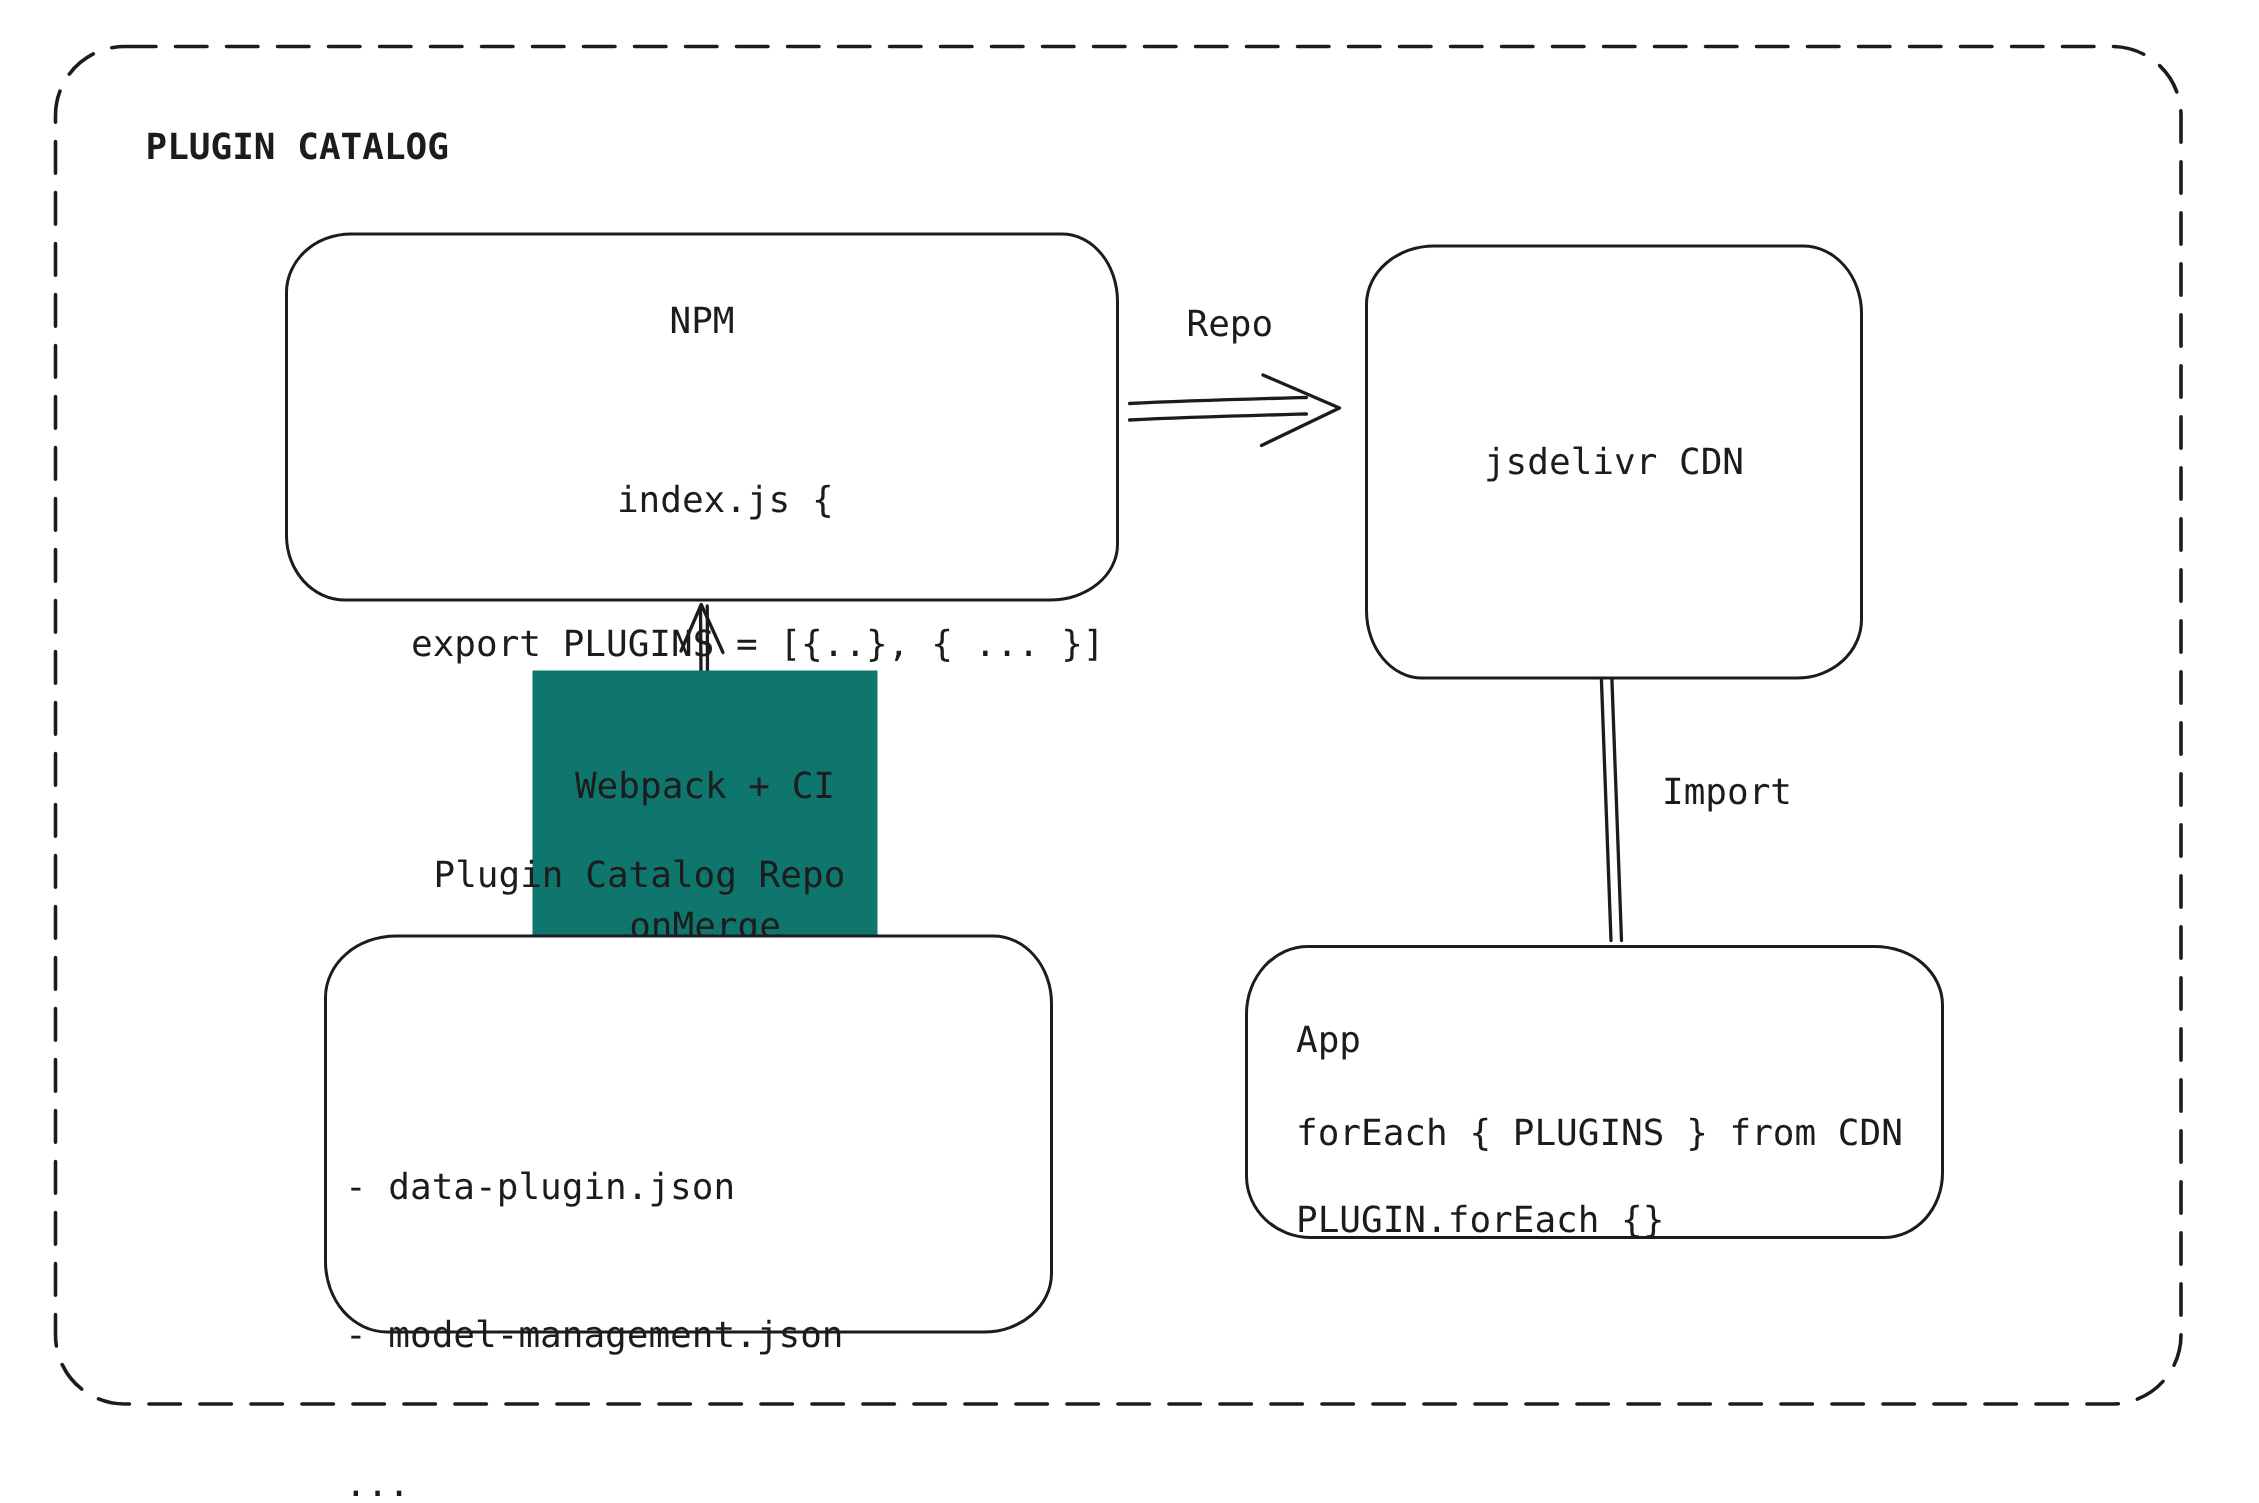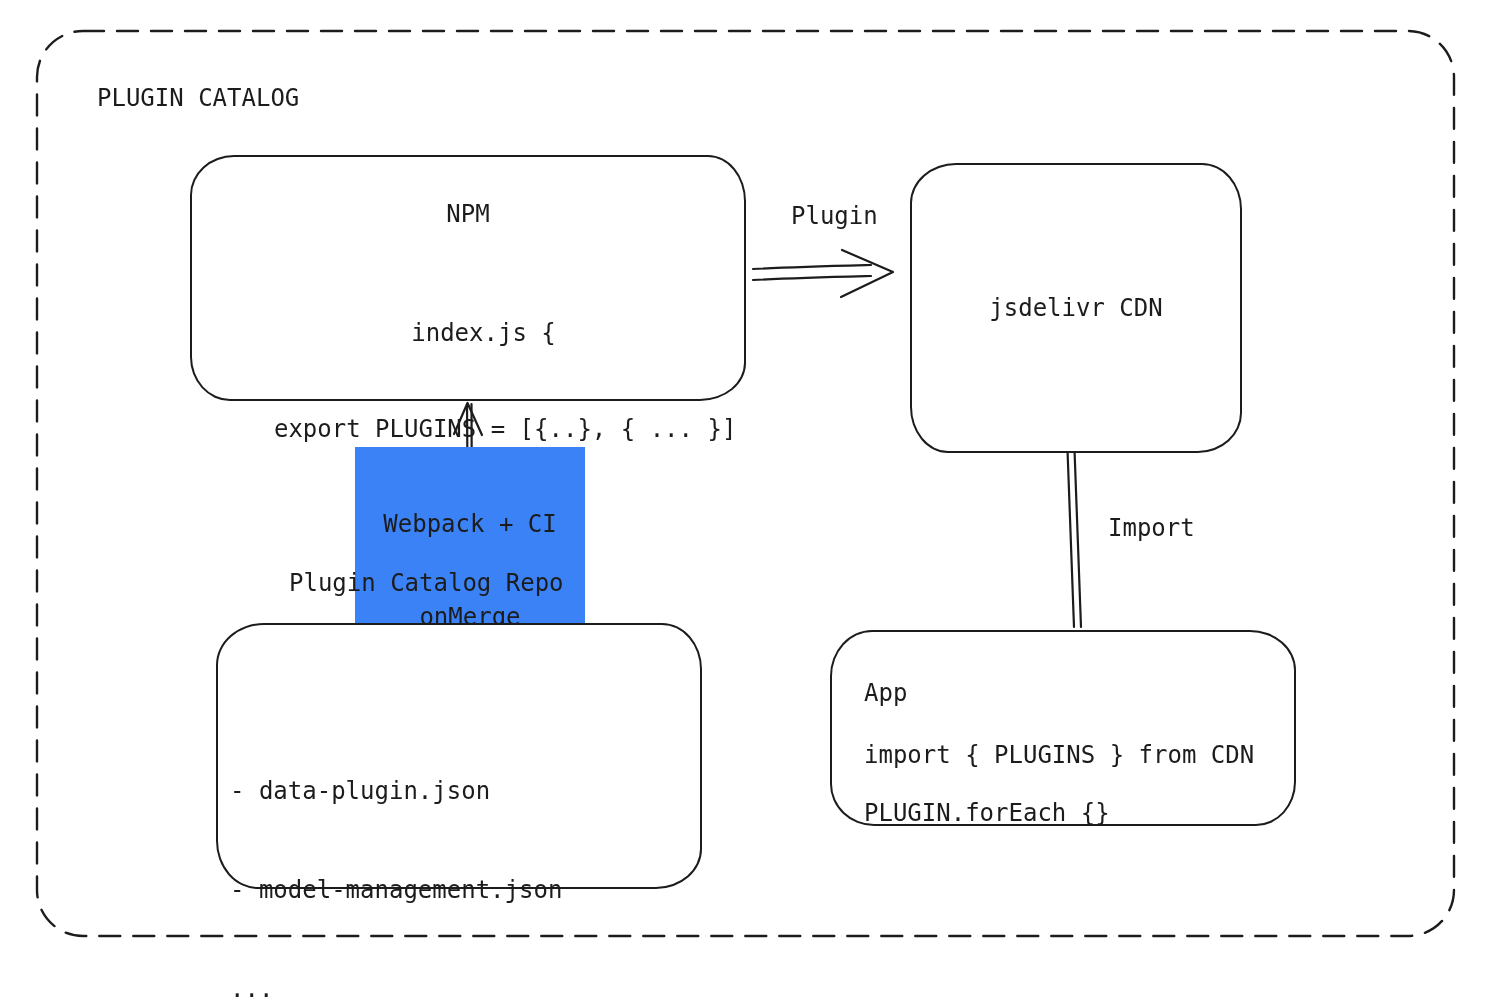--- a/index.html
+++ b/index.html
@@ -41,24 +41,24 @@
   .npm-title { text-align: center; margin-top: 42px; line-height: 30px; }
   .npm-code  { margin-top: 24px; margin-left: 31px; line-height: 32px; white-space: pre; text-align: center; }
 
   .repo-files { margin-top: 84px; margin-left: 12px; line-height: 33px; white-space: pre; }
 
   .app-title { margin-top: 46px; margin-left: 32px; line-height: 30px; }
   .app-line1 { margin-top: 32px; margin-left: 32px; line-height: 30px; white-space: pre; }
   .app-line2 { margin-top: 28px; margin-left: 32px; line-height: 30px; white-space: pre; }
 
   .label { position: absolute; line-height: 30px; white-space: pre; }
-  .diagram-title { left: 97px;  top: 83px; }
+  .diagram-title { left: 97px;  top: 83px; font-weight: bold; }
   .cache-label   { left: 791px; top: 201px; }
   .build-label   { left: 355px; top: 447px; width: 230px; text-align: center;
-                   line-height: 31px; background: #3b82f6; }
+                   line-height: 31px; background: #0f766e; }
   .repo-label    { left: 289px; top: 568px; }
   .import-label  { left: 1108px; top: 513px; }
 </style>
 </head>
 <body>
 
 <div class="canvas">
 
   <svg class="strokes" viewBox="0 0 1506 1002" xmlns="http://www.w3.org/2000/svg">
     <rect class="boundary" x="37" y="31" width="1417" height="905" rx="46" ry="46"></rect>
@@ -83,21 +83,21 @@
 
   <div class="node node-npm">
     <div class="npm-title">NPM</div>
     <div class="npm-code">
       <div>index.js {</div>
       <div>   export PLUGINS = [{..}, { ... }]</div>
       <div>}</div>
     </div>
   </div>
 
-  <div class="label cache-label">Plugin</div>
+  <div class="label cache-label">Repo</div>
 
   <div class="node node-cdn">
     <div>jsdelivr CDN</div>
   </div>
 
   <div class="label build-label">
     <div>Webpack + CI</div>
     <div>onMerge</div>
   </div>
 
@@ -106,19 +106,19 @@
   <div class="node node-repo">
     <div class="repo-files">
       <div>- data-plugin.json</div>
       <div>- model-management.json</div>
       <div>...</div>
     </div>
   </div>
 
   <div class="node node-app">
     <div class="app-title">App</div>
-    <div class="app-line1">import { PLUGINS } from CDN</div>
+    <div class="app-line1">forEach { PLUGINS } from CDN</div>
     <div class="app-line2">PLUGIN.forEach {}</div>
   </div>
 
   <div class="label import-label">Import</div>
 
 </div>
 
 </body></html>

